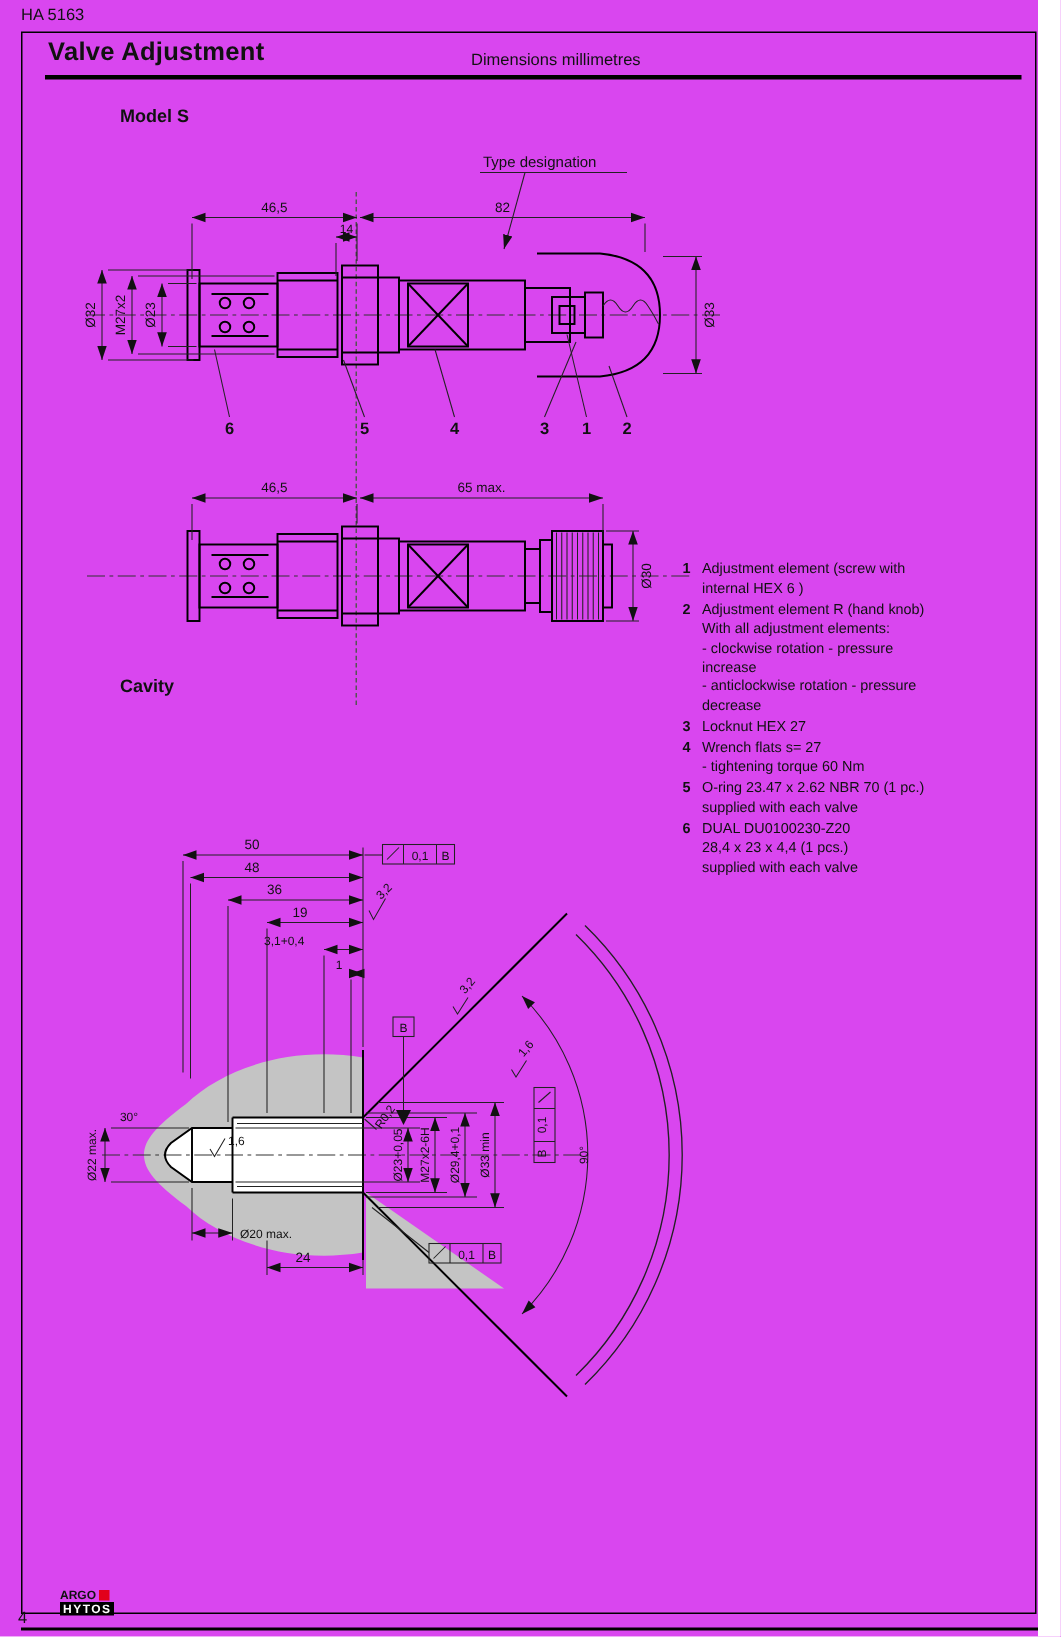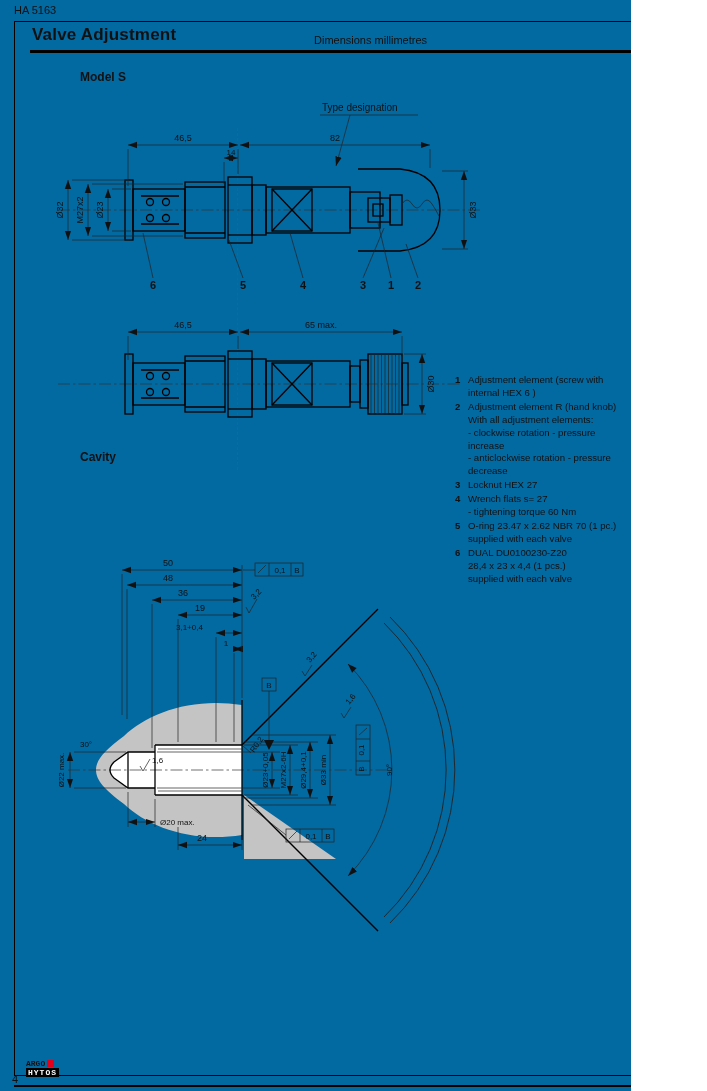--- a/index.html
+++ b/index.html
@@ -1,33 +1,33 @@
 <!DOCTYPE html>
 <html><head>
 <meta charset="utf-8">
 <style>
   html,body{margin:0;padding:0;background:#fff;}
-  .page{position:relative;width:631px;height:1091px;background:#0369a1;overflow:hidden;
+  .page{position:relative;width:692px;height:1091px;background:#d946ef;overflow:hidden;
         font-family:"Liberation Sans","DejaVu Sans",sans-serif;color:#111;}
   .abs{position:absolute;}
   .frame{left:14px;top:21px;width:675px;height:1053px;border:1.6px solid #000;}
   .doc-code{left:14px;top:4px;font-size:11px;}
   .title{left:32px;top:25px;font-size:17px;font-weight:bold;letter-spacing:.2px;}
   .subtitle{left:314px;top:34px;font-size:11px;}
   .rule{left:30px;top:50px;width:651px;height:3px;background:#000;}
   .sec{font-size:12px;font-weight:bold;margin-left:48px;}
   .model{left:32px;top:70px;}
   .cavityh{left:32px;top:450px;}
   .notes{left:455px;top:374px;width:234px;font-size:9.6px;line-height:12.9px;}
   .note{display:grid;grid-template-columns:13px 1fr;margin-bottom:1px;}
   .note-num{font-weight:bold;}
   .note-text{white-space:pre-line;}
   .vline{left:237px;top:128px;height:342px;width:0;border-left:1px dashed #555;}
   .pageno{left:12px;top:1073px;font-size:11px;}
-  .logo{left:26px;top:1059px;font-size:8px;font-weight:bold;line-height:9px;font-family:Liberation Mono, monospace;}
+  .logo{left:40px;top:1059px;font-size:8px;font-weight:bold;line-height:9px;}
   .logo-top{display:flex;align-items:center;gap:2px;}
   .logo-red{width:7px;height:7px;background:#e2001a;display:inline-block;}
   .logo-bottom{background:#000;color:#fff;padding:0 2px;letter-spacing:1px;display:inline-block;}
   .bottomrule{left:14px;top:1085px;width:679px;height:2px;background:#000;}
   svg{position:absolute;overflow:visible;}
   svg.d1{left:50px;top:92px;}
   svg.d2{left:50px;top:316px;}
   svg.d3{left:40px;top:543px;}
   svg text{font-family:"Liberation Sans","DejaVu Sans",sans-serif;fill:#111;font-size:9px;}
   .thin{stroke:#222;stroke-width:.7;fill:none;}

